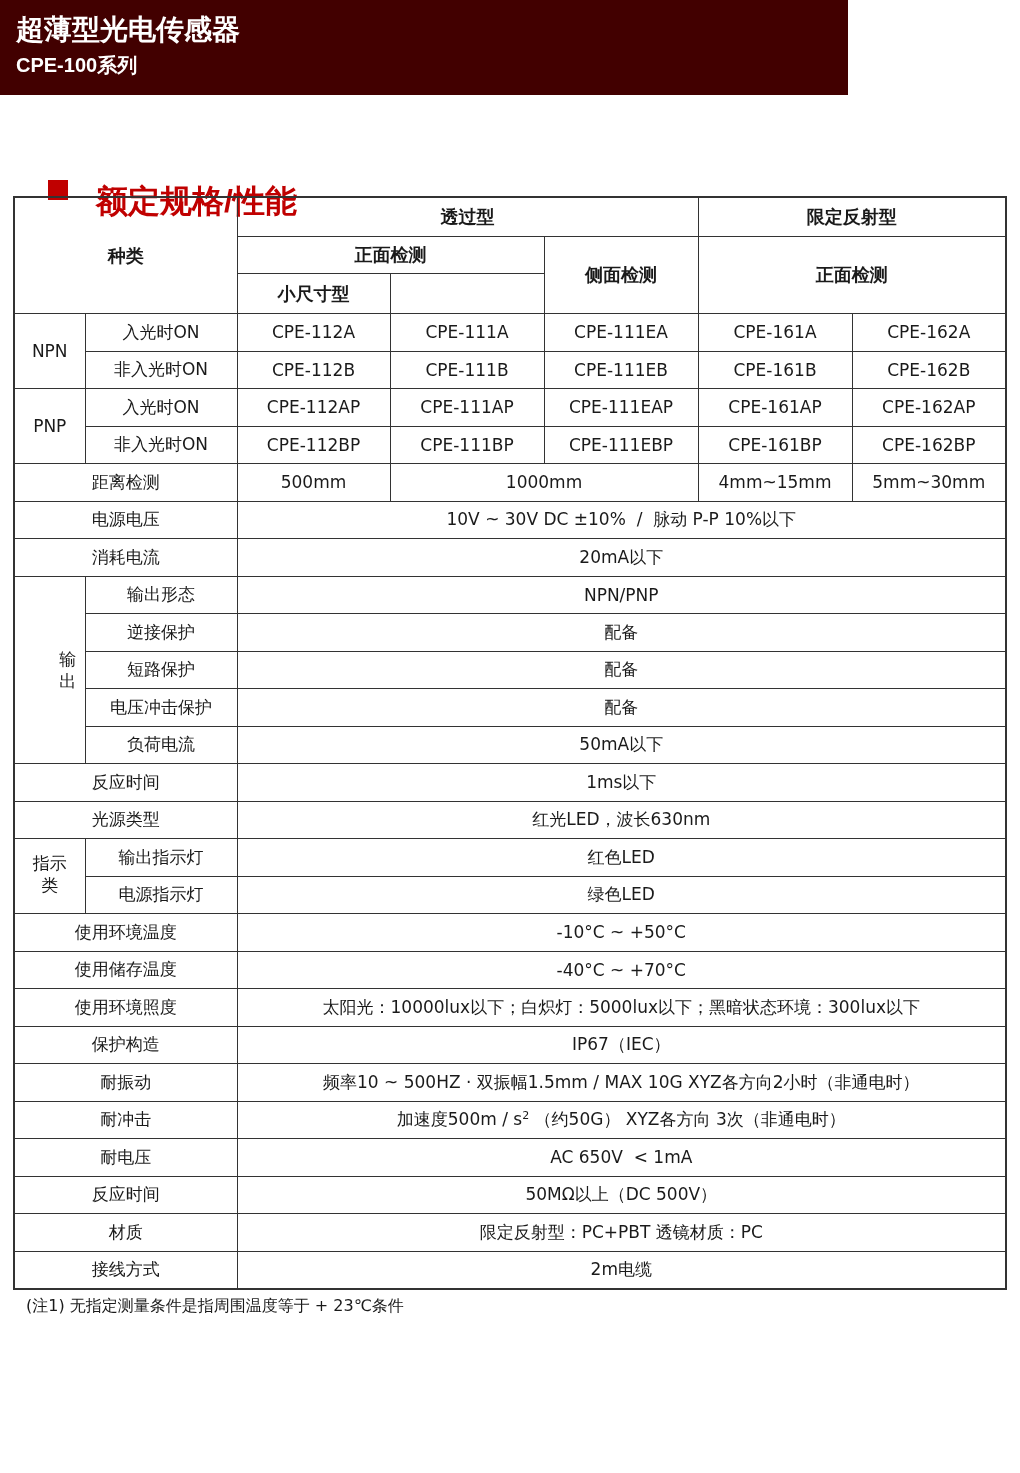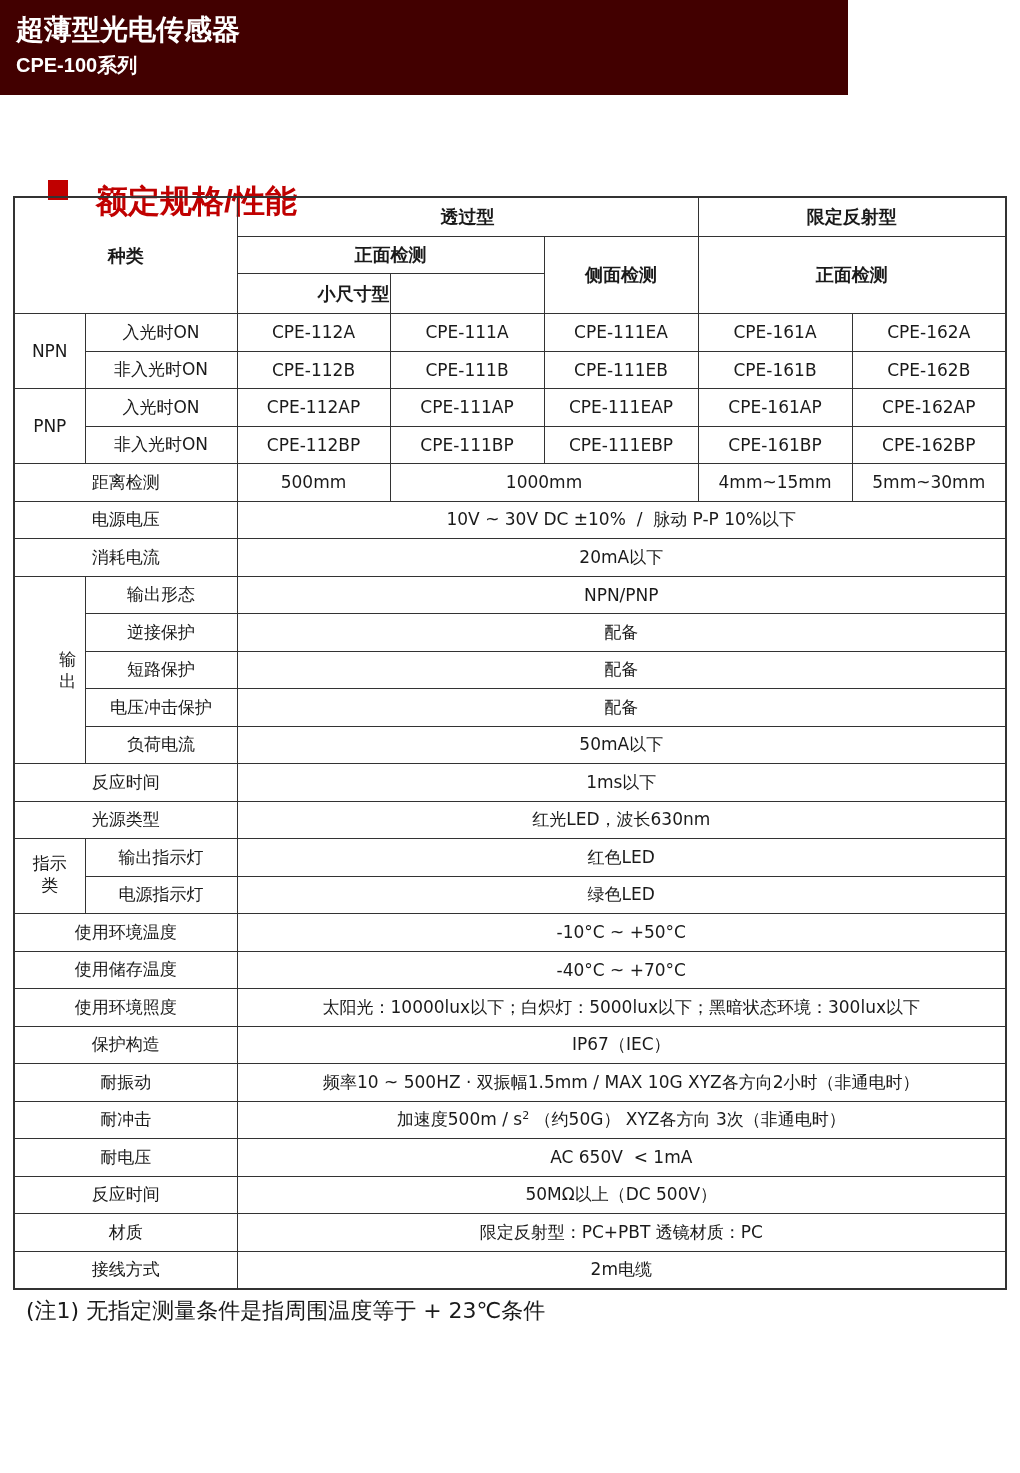--- a/index.html
+++ b/index.html
@@ -29,27 +29,27 @@
     font-size: 17px;
   }
   table.spec td {
     border: 1px solid #333;
     text-align: center; vertical-align: middle;
     height: 37.5px; padding: 0;
     white-space: nowrap; overflow: hidden;
   }
   table.spec td.hd { font-weight: bold; font-size: 18px; }
   table.spec td.h39 { height: 39px; margin-top: 20px; }
-  table.spec td.h40 { height: 40px; text-align: right; }
+  table.spec td.h40 { height: 40px; }
   table.spec td.vert { line-height: 22px; white-space: normal; }
   sup { font-size: 11px; vertical-align: 6px; }
 
   .note {
     position: absolute; left: 26px; top: 1296px;
-    font-size: 22px; color: #1a1a1a;
+    font-size: 16px; color: #1a1a1a;
   }
 </style>
 </head>
 <body>
 
 <div class="header-band">
   <div class="t1">超薄型光电传感器</div>
   <div class="t2">CPE-100系列</div>
 </div>
 

